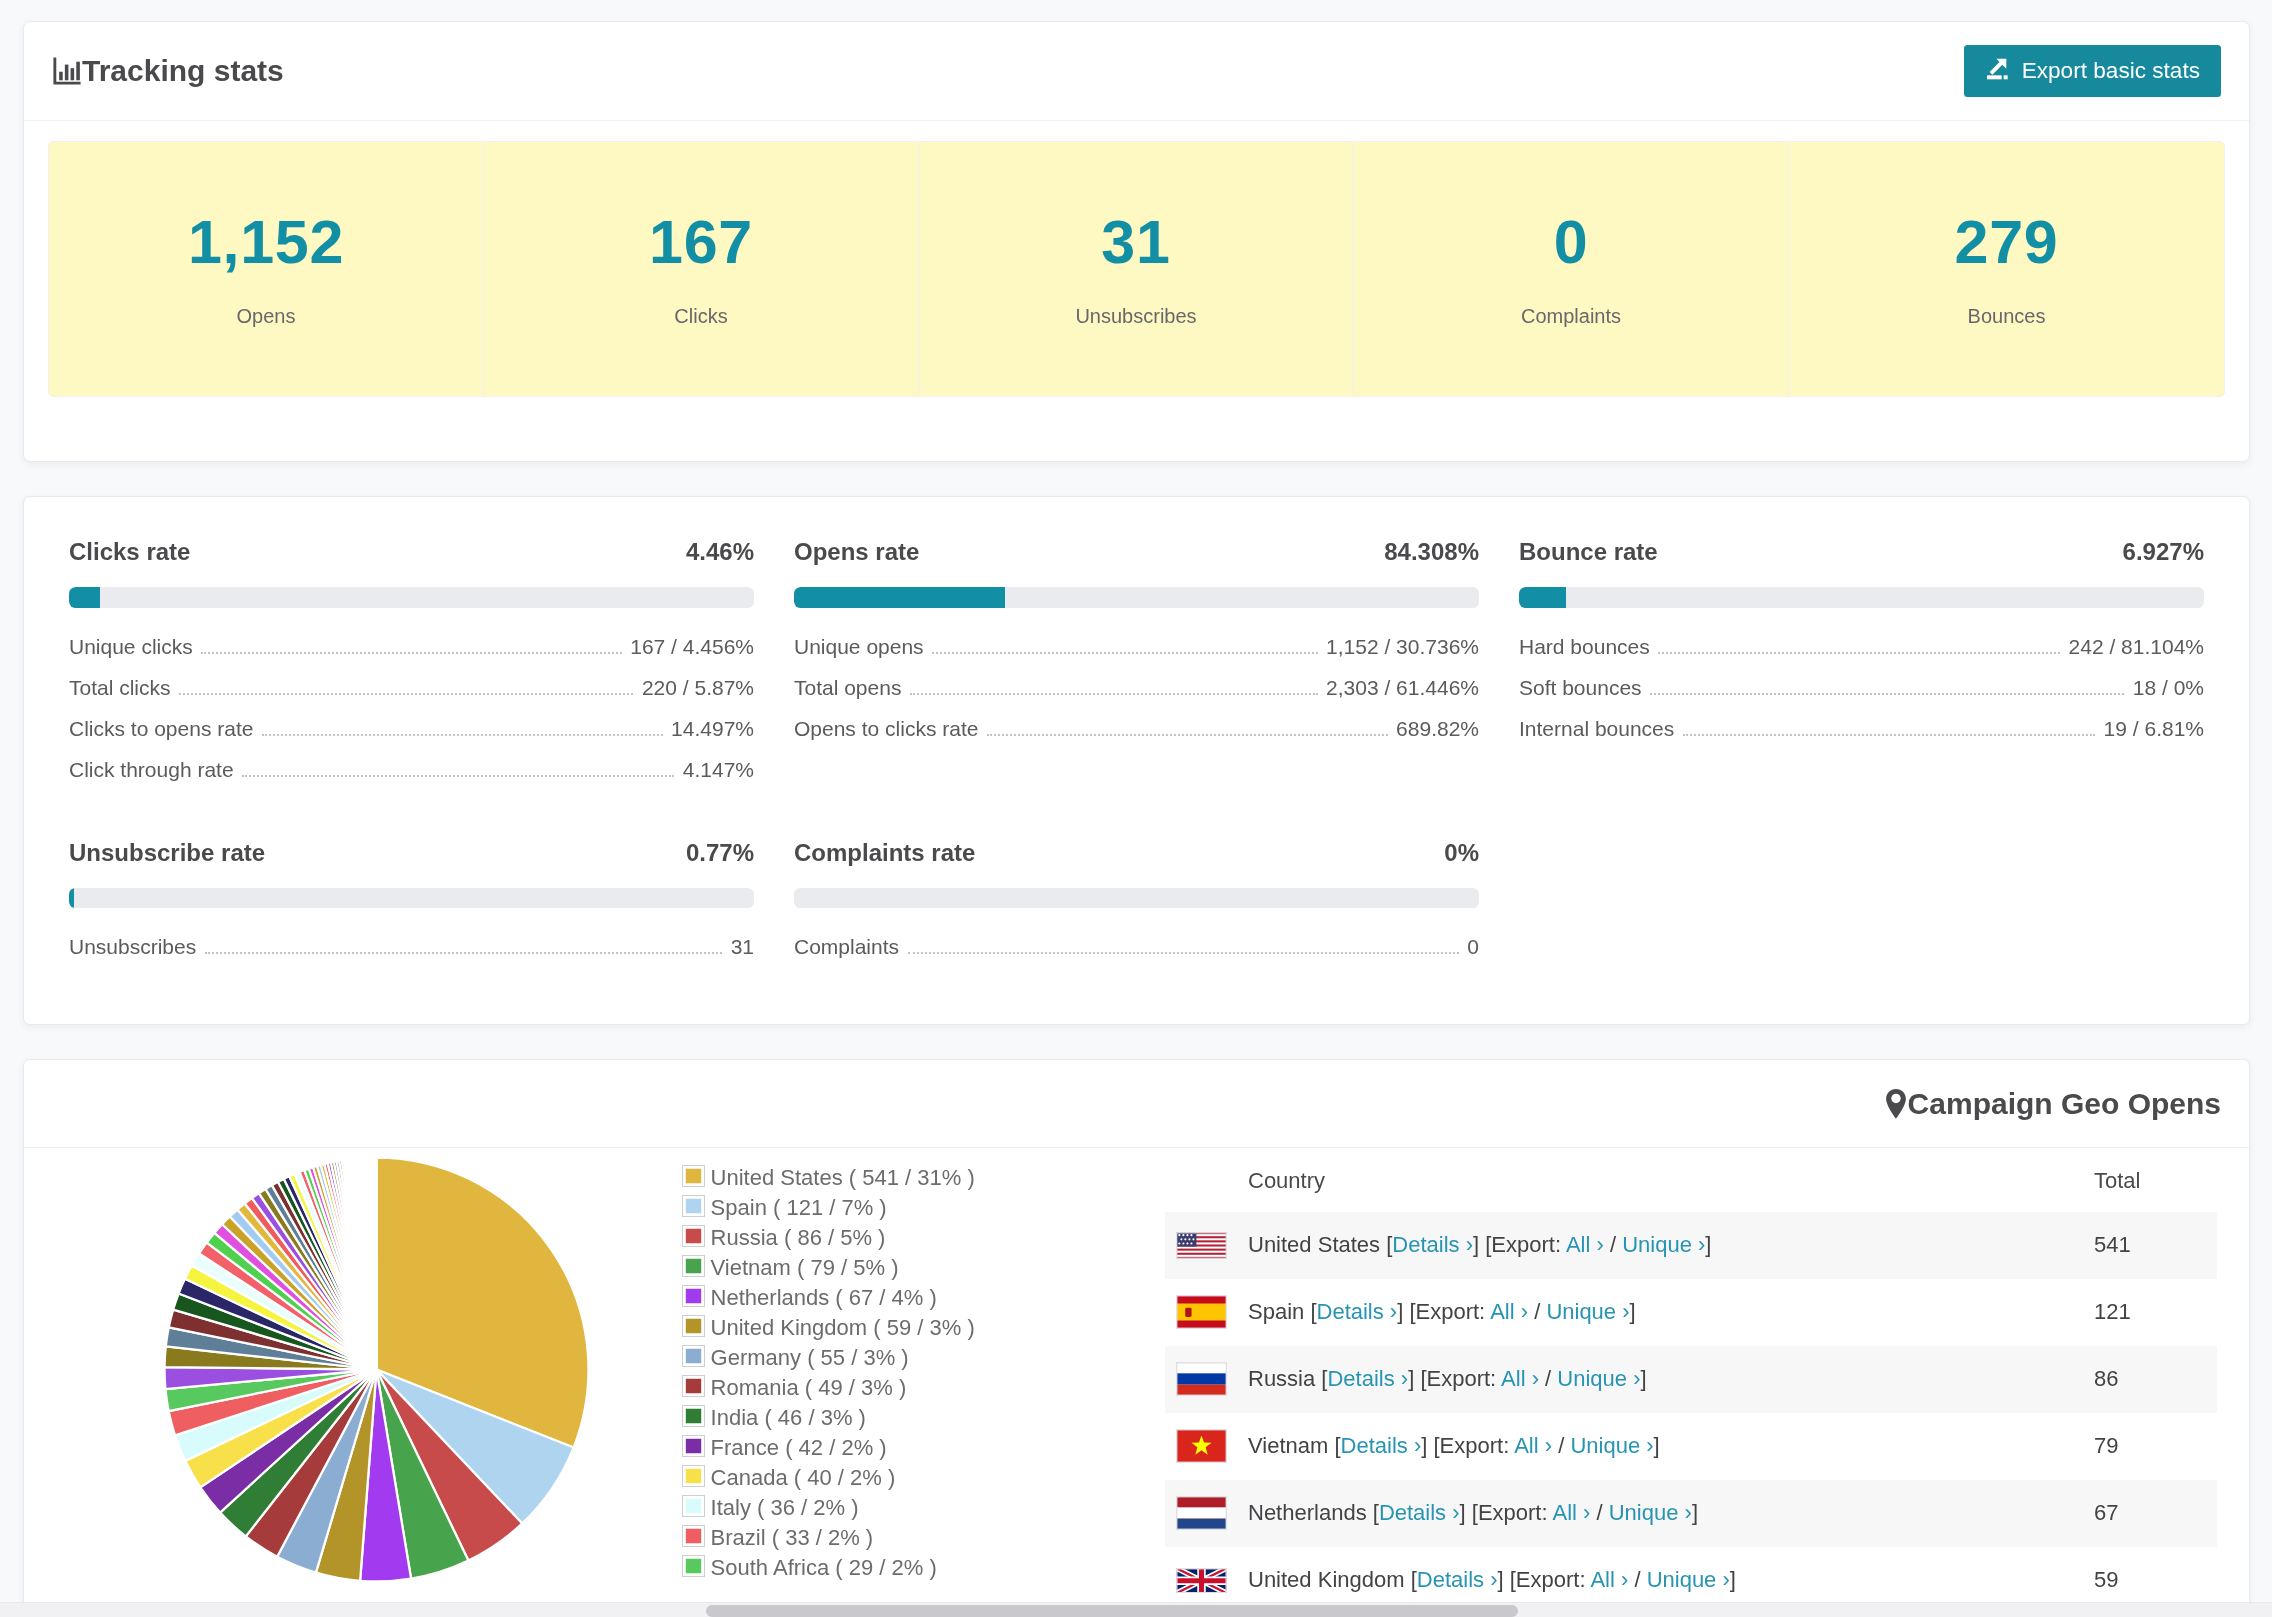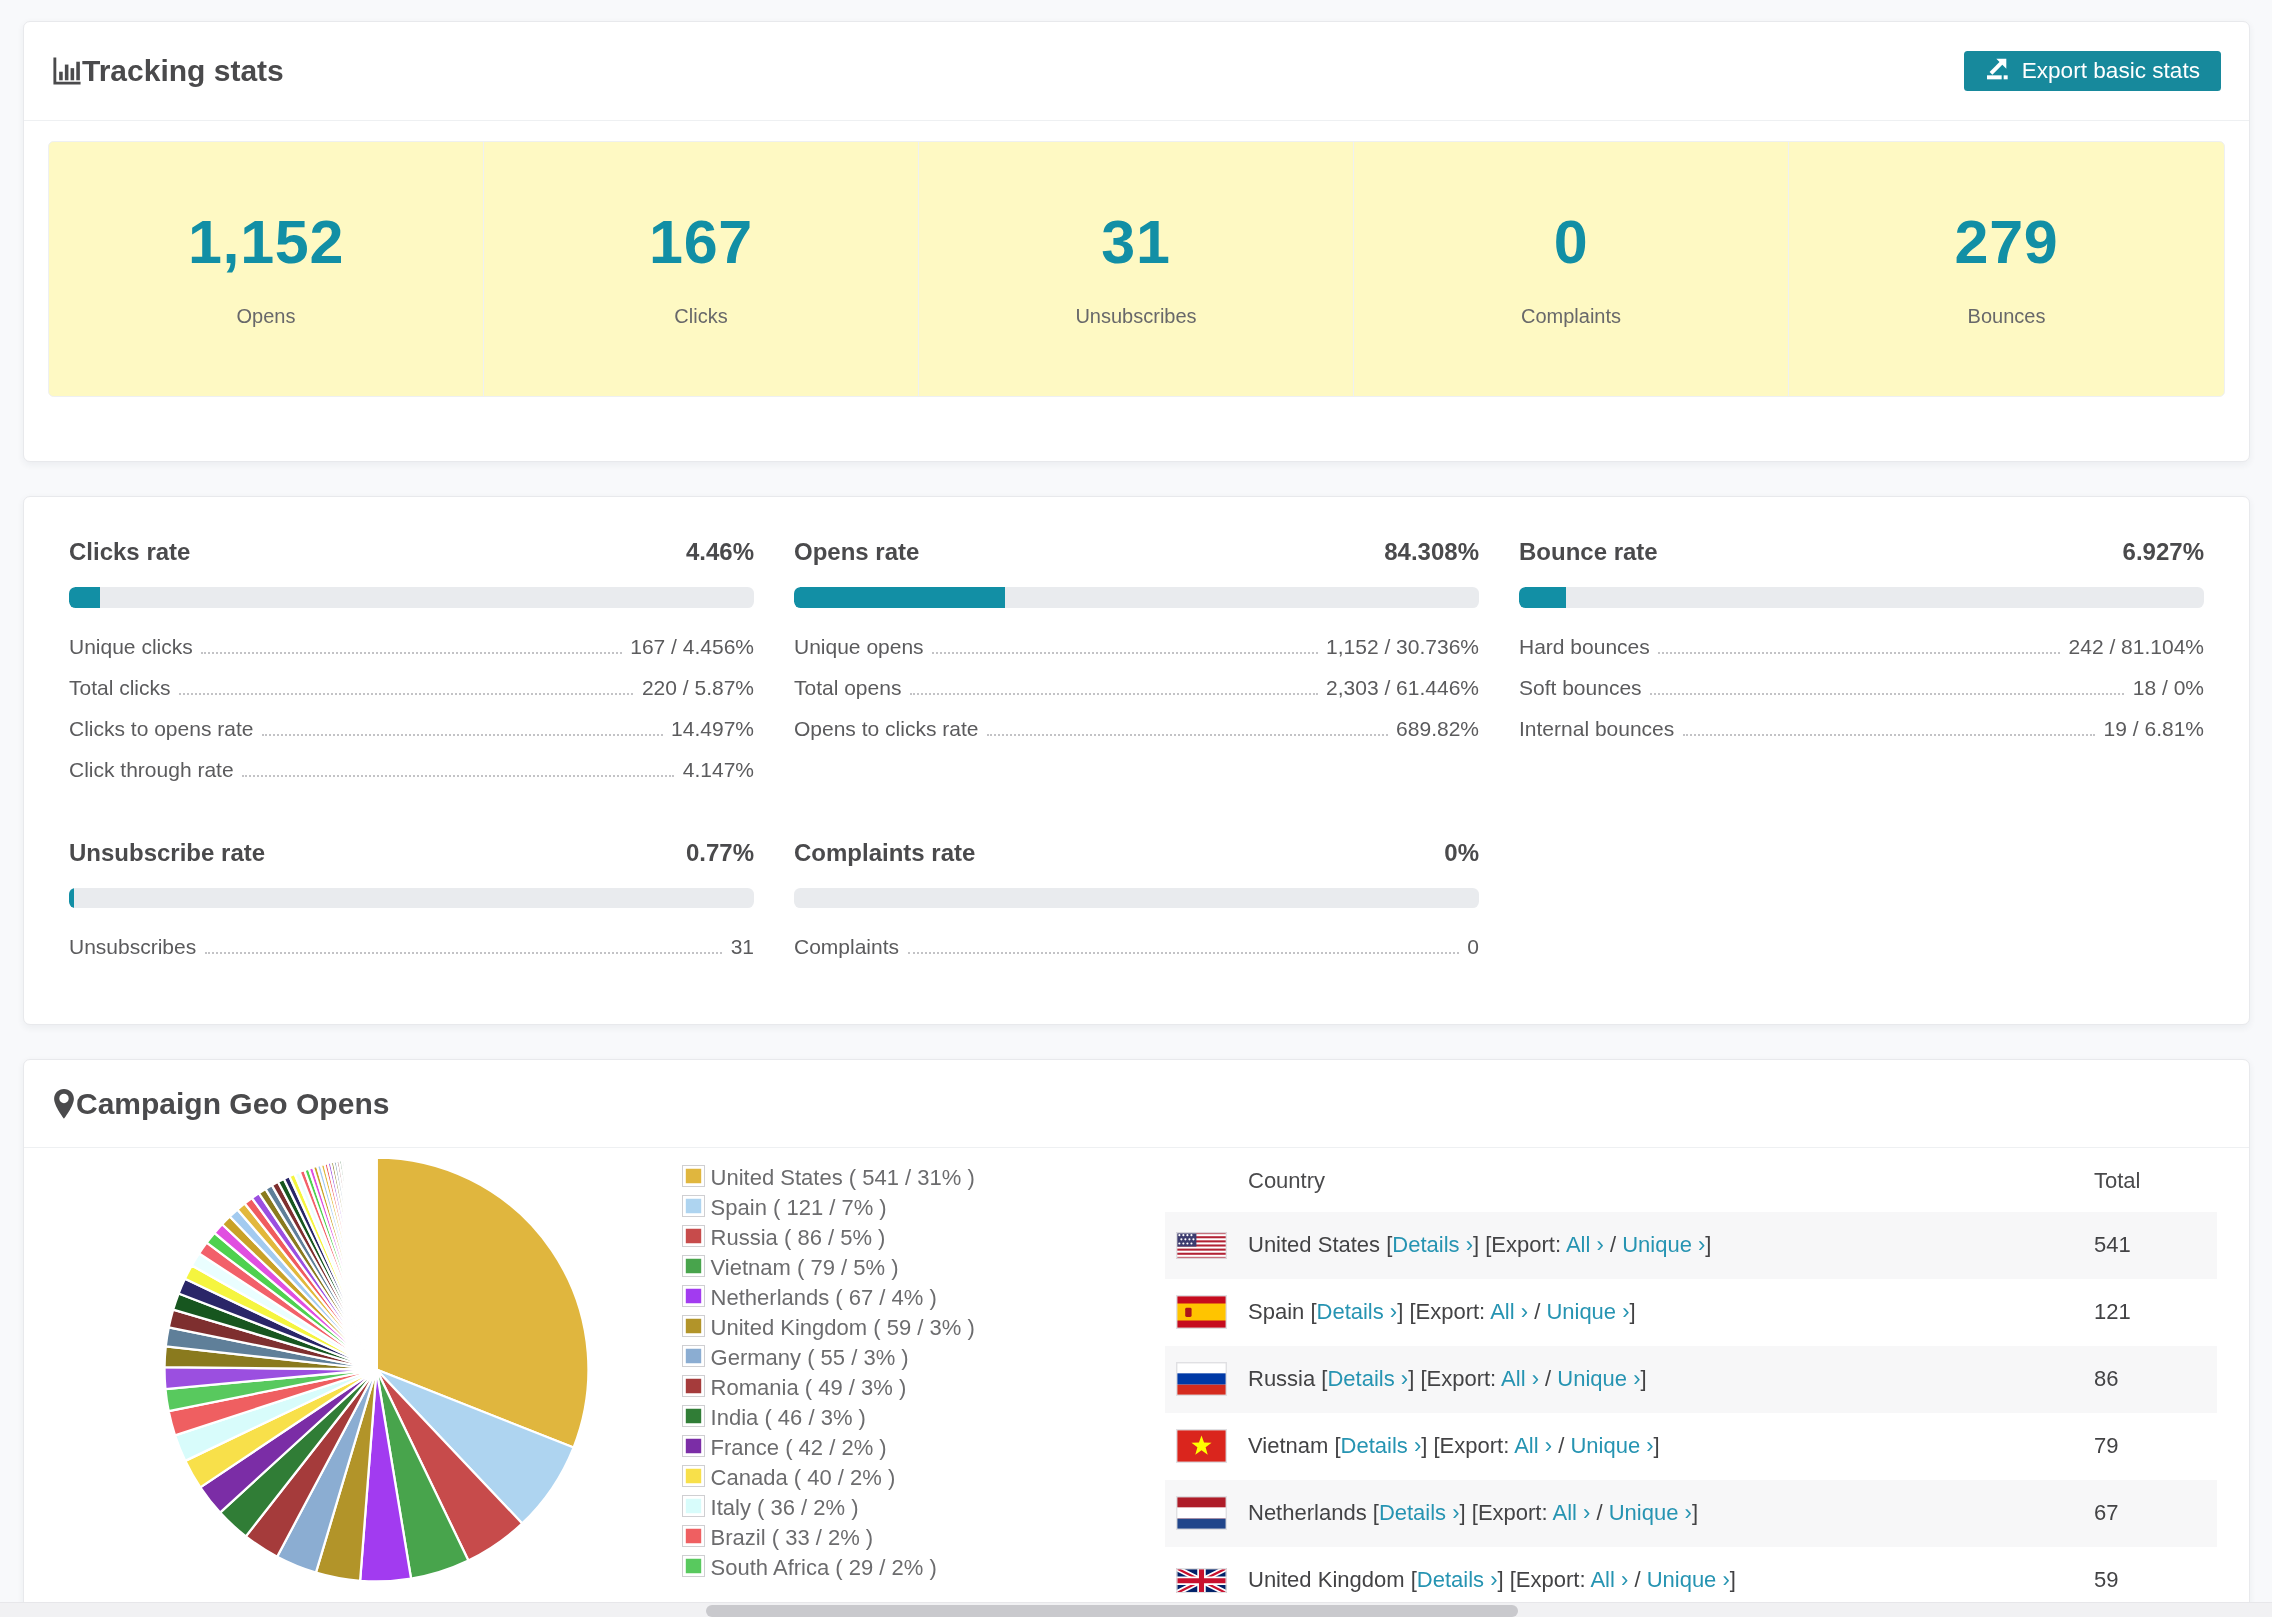--- a/index.html
+++ b/index.html
@@ -25,21 +25,21 @@
   }
   .card-head{
     display:flex;align-items:center;justify-content:space-between;
     padding:0 28px;height:99px;border-bottom:0.7px solid #eef0f2;
   }
   .card-title{display:flex;align-items:center;font-size:30px;color:#4a4a4c;font-weight:bold;}
   .card-title .icn{display:flex;align-items:center;}
   .export-btn{
     display:flex;align-items:center;gap:12.7px;
     background:var(--btn);color:#fff;border:none;border-radius:3.5px;
-    font-size:22.6px;padding:0 21px;height:40px;cursor:pointer;
+    font-size:22.6px;padding:0 21px;height:52px;cursor:pointer;
     font-family:"Liberation Sans","DejaVu Sans",sans-serif;
   }
   
   .stats-body{padding:20px 24px 64px;}
   .summary-grid{
     display:grid;grid-template-columns:repeat(5,1fr);
     border:0.7px solid #eef0f2;border-radius:5.6px;background:#fef9c3;
   }
   .summary-cell{text-align:center;padding:65px 0 68px;border-right:0.7px solid #eef0f2;}
   .summary-cell:last-child{border-right:none;}
@@ -51,21 +51,21 @@
   .rate-head{display:flex;justify-content:space-between;align-items:baseline;
     font-size:24px;font-weight:bold;color:#4a4a4c;}
   .rate-bar{margin-top:21px;height:20.5px;background:var(--track);border-radius:6.4px;overflow:hidden;}
   .rate-fill{height:100%;background:var(--accent);border-radius:6.4px 0 0 6.4px;}
   .rate-rows{margin-top:27px;}
   .rate-row{display:flex;align-items:baseline;font-size:21px;color:#5b5b5d;height:41px;}
   .rate-row .leader{flex:1;border-bottom:2.1px dotted #c3c3c6;margin:0 8.5px;}
   .rate-row .val{white-space:nowrap;}
   
   .geo-card{margin-bottom:0;}
-  .geo-head{height:88px;}
+  .geo-head{height:88px;justify-content:flex-end;}
   .geo-body{display:flex;height:517px;padding:5.6px 32px 0 28px;overflow:hidden;}
   .pie-wrap{flex:none;width:431px;margin-left:109px;}
   .legend{list-style:none;margin:11.3px 0 0 90px;padding:0;flex:none;}
   .legend li{display:flex;align-items:flex-start;gap:6px;height:30px;
     font-size:22px;color:#6c6c6e;white-space:nowrap;cursor:pointer;}
   .swatch{width:22.6px;height:22.6px;flex:none;border:0.7px solid #cfcfd2;
     box-shadow:inset 0 0 0 2.8px #fff;}
   .geo-table-wrap{margin-left:auto;width:1052px;height:481px;overflow:hidden;}
   table.geo-table{width:100%;border-collapse:collapse;font-size:22px;color:#434345;}
   .geo-table thead th{font-weight:normal;color:#4a4a4c;text-align:left;padding:14px 0 18.4px;}

